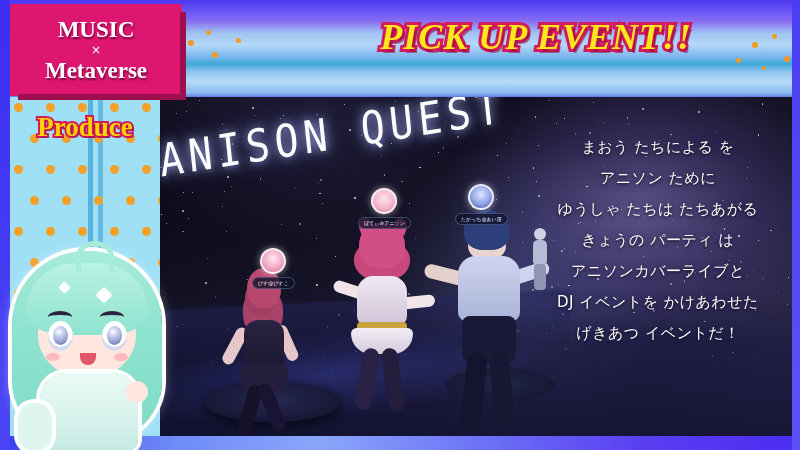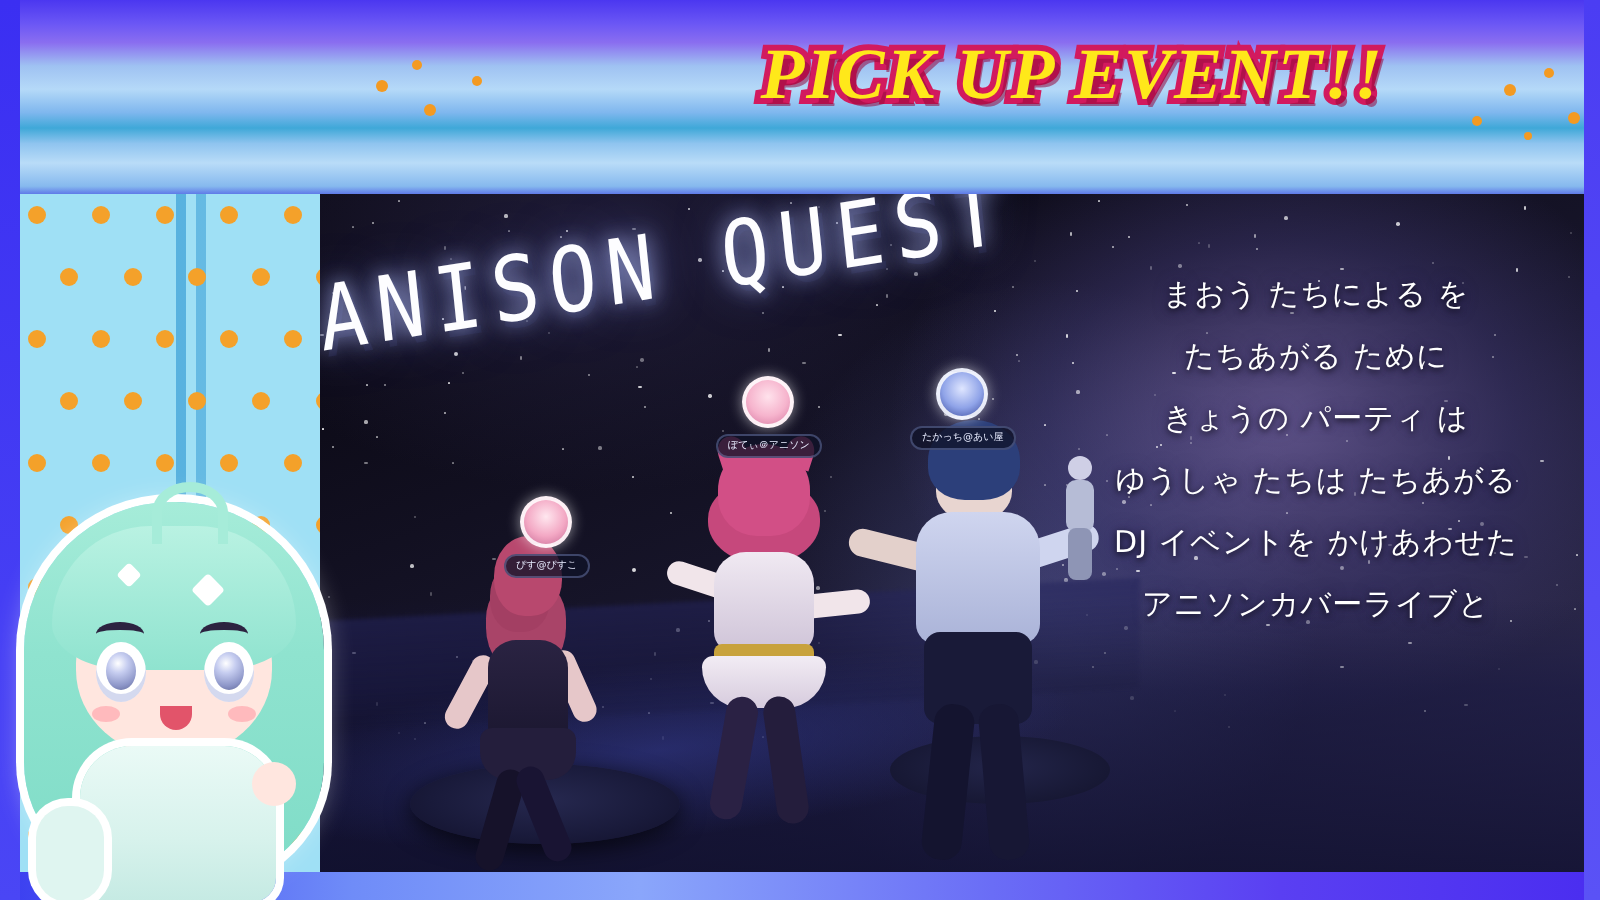--- a/index.html
+++ b/index.html
@@ -514,25 +514,26 @@
     <div class="np-label">ぽてぃ＠アニソン</div>
   </div>
 
   <div class="nameplate" style="left:455px;top:184px;">
     <div class="np-icon boy"></div>
     <div class="np-label">たかっち@あい屋</div>
   </div>
 
   <div class="jp" id="jp">
       <div>まおう たちによる を</div>
-      <div>たちあがる ために</div>
+      <div>アニソン ために</div>
+      <div>ゆうしゃ たちは たちあがる</div>
       <div>きょうの パーティ は</div>
-      <div>ゆうしゃ たちは たちあがる</div>
+      <div>アニソンカバーライブと</div>
       <div>DJ イベントを かけあわせた</div>
-      <div>アニソンカバーライブと</div>
+      <div>げきあつ イベントだ！</div>
     </div>
 
   <div class="banner" id="banner">
     <div class="pickup">PICK UP EVENT!!</div>
   <div class="dot" style="left: 188px; top: 40px; width: 6px; height: 6px;"></div>
       <div class="dot" style="left: 206px; top: 30px; width: 5px; height: 5px;"></div>
       <div class="dot" style="left: 212px; top: 52px; width: 6px; height: 6px;"></div>
       <div class="dot" style="left: 236px; top: 38px; width: 5px; height: 5px;"></div>
       <div class="dot" style="left: 752px; top: 42px; width: 6px; height: 6px;"></div>
       <div class="dot" style="left: 736px; top: 58px; width: 5px; height: 5px;"></div>
@@ -597,22 +598,28 @@
       <div class="pdot" style="left: 68px; top: 316px;"></div>
       <div class="pdot" style="left: 100px; top: 316px;"></div>
       <div class="pdot" style="left: 132px; top: 316px;"></div>
       <div class="pdot" style="left: 20px; top: 347px;"></div>
       <div class="pdot" style="left: 52px; top: 347px;"></div>
       <div class="pdot" style="left: 84px; top: 347px;"></div>
       <div class="pdot" style="left: 116px; top: 347px;"></div>
       <div class="pdot" style="left: 148px; top: 347px;"></div>
     </div>
 
+  <div class="musicbox">
+    <div class="l1">MUSIC</div>
+    <div class="l2">×</div>
+    <div class="l3">Metaverse</div>
+  </div>
 
   <div class="produce">
+    <div>Produce</div>
   </div>
 
   <div class="chibi">
     <div class="ch-hairback"></div>
     <div class="ch-hairstreak" style="left:40px;top:40px;width:18px;height:56px;transform:rotate(12deg);"></div>
     <div class="ch-hairstreak" style="left:112px;top:36px;width:16px;height:52px;transform:rotate(-10deg);"></div>
     <div class="ch-face"></div>
     <div class="ch-bang"></div>
     <div class="ch-ahoge"></div>
     <div class="ch-sparkle" style="left:96px;top:44px;width:12px;height:12px;"></div>

